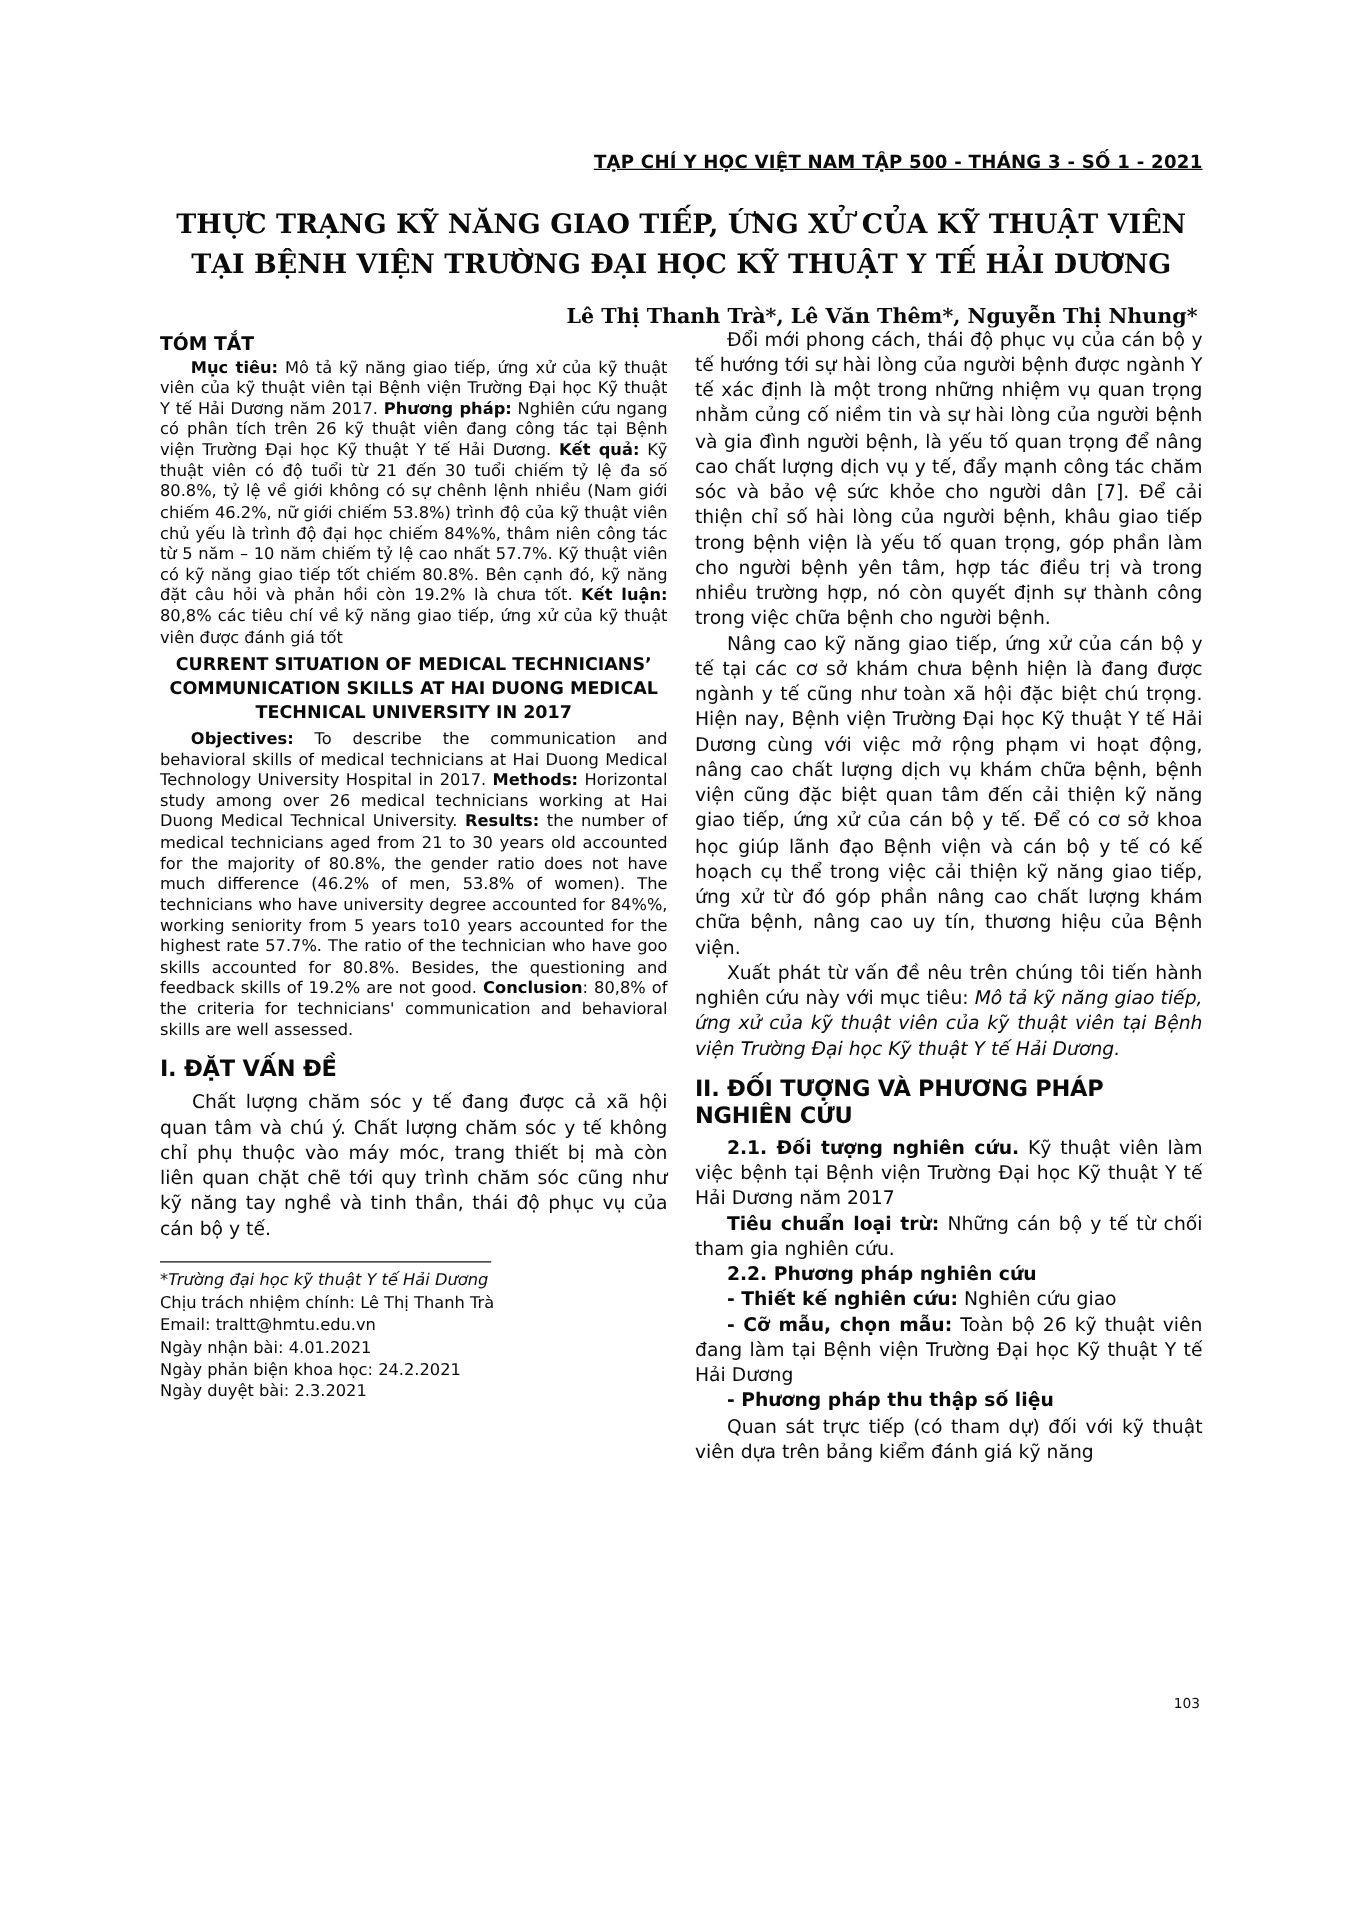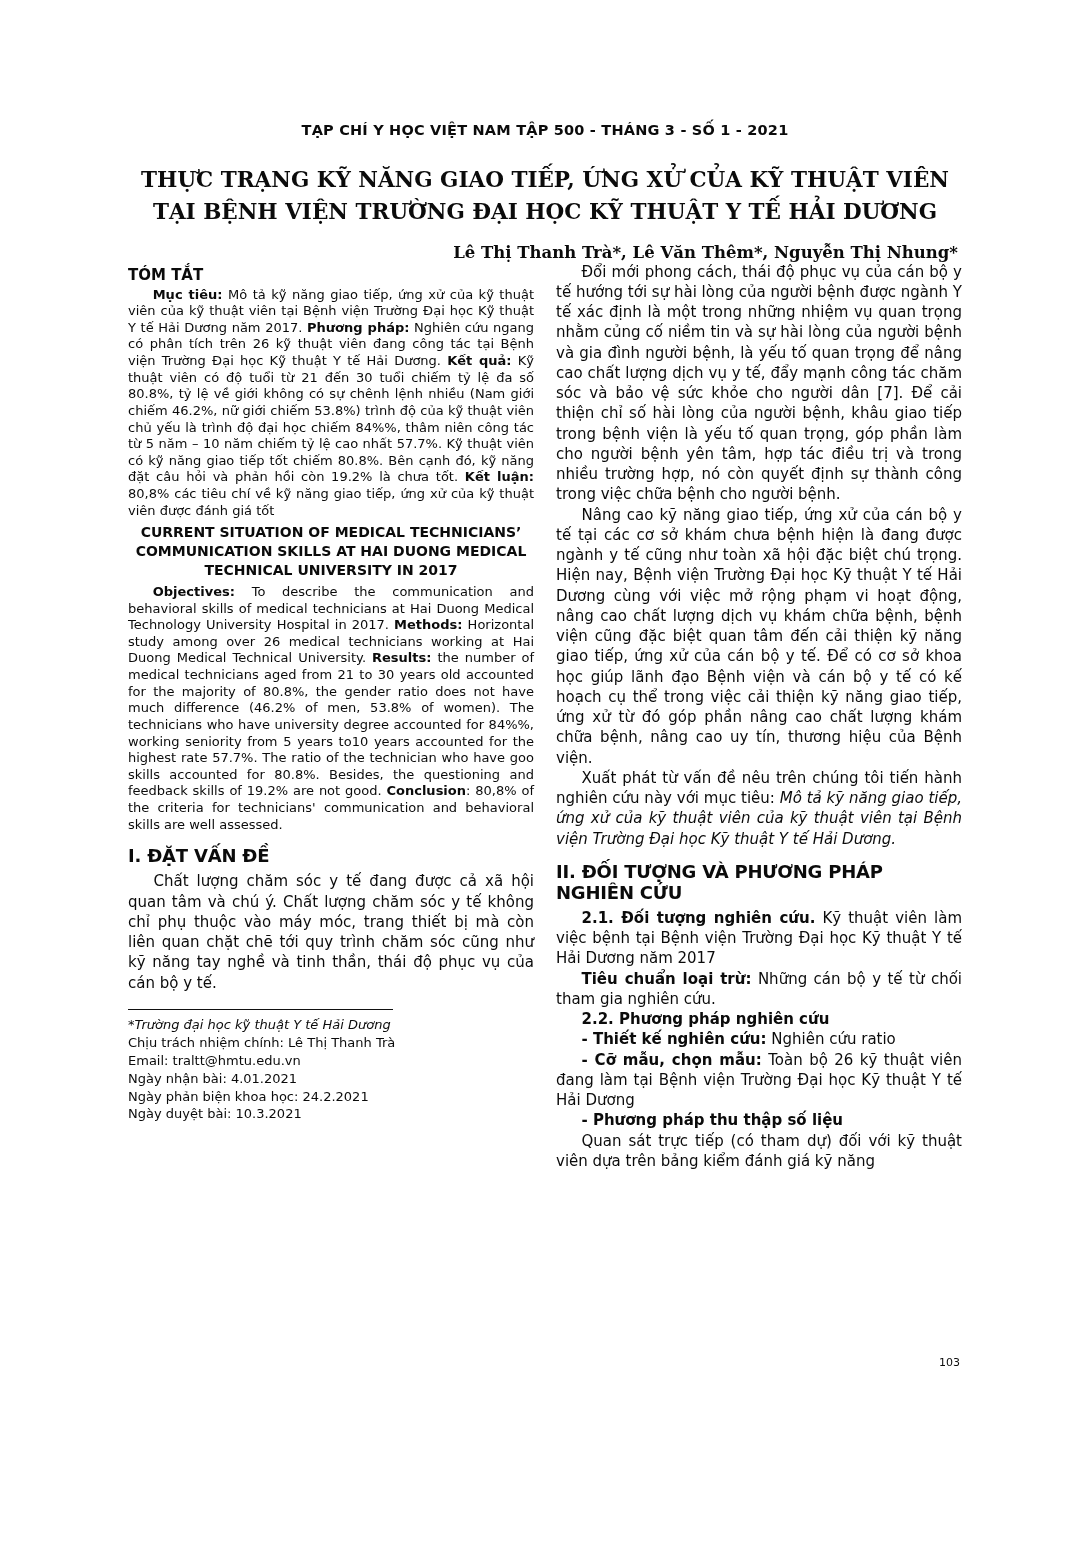--- a/index.html
+++ b/index.html
@@ -8,24 +8,25 @@
   .page {
     position: relative;
     width: 1090px;
     height: 1541px;
     margin: 0 auto;
     background: #ffffff;
     padding: 122px 128px 0 128px;
     overflow: hidden;
   }
   .running-header {
-    text-align: center;
+    text-align: right;
     font-weight: bold;
     font-size: 14.5px;
     letter-spacing: 0.2px;
+    text-decoration: underline;
   }
   .title {
     margin-top: 26px;
     text-align: center;
     font-family: "DejaVu Serif", "Liberation Serif", serif;
     font-weight: bold;
     font-size: 21.5px;
     line-height: 1.5;
   }
   .authors {
@@ -121,34 +122,34 @@
       <div class="h-section">I. ĐẶT VẤN ĐỀ</div>
       <p class="body">Chất lượng chăm sóc y tế đang được cả xã hội quan tâm và chú ý. Chất lượng chăm sóc y tế không chỉ phụ thuộc vào máy móc, trang thiết bị mà còn liên quan chặt chẽ tới quy trình chăm sóc cũng như kỹ năng tay nghề và tinh thần, thái độ phục vụ của cán bộ y tế.</p>
 
       <div class="footnote">
         <div class="footnote-rule"></div>
         <span class="fn-line fn-italic">*Trường đại học kỹ thuật Y tế Hải Dương</span>
         <span class="fn-line">Chịu trách nhiệm chính: Lê Thị Thanh Trà</span>
         <span class="fn-line">Email: traltt@hmtu.edu.vn</span>
         <span class="fn-line">Ngày nhận bài: 4.01.2021</span>
         <span class="fn-line">Ngày phản biện khoa học: 24.2.2021</span>
-        <span class="fn-line">Ngày duyệt bài: 10.3.2021</span>
+        <span class="fn-line">Ngày duyệt bài: 2.3.2021</span>
       </div>
     </div>
 
     <div class="col">
       <p class="body">Đổi mới phong cách, thái độ phục vụ của cán bộ y tế hướng tới sự hài lòng của người bệnh được ngành Y tế xác định là một trong những nhiệm vụ quan trọng nhằm củng cố niềm tin và sự hài lòng của người bệnh và gia đình người bệnh, là yếu tố quan trọng để nâng cao chất lượng dịch vụ y tế, đẩy mạnh công tác chăm sóc và bảo vệ sức khỏe cho người dân [7]. Để cải thiện chỉ số hài lòng của người bệnh, khâu giao tiếp trong bệnh viện là yếu tố quan trọng, góp phần làm cho người bệnh yên tâm, hợp tác điều trị và trong nhiều trường hợp, nó còn quyết định sự thành công trong việc chữa bệnh cho người bệnh.</p>
       <p class="body">Nâng cao kỹ năng giao tiếp, ứng xử của cán bộ y tế tại các cơ sở khám chưa bệnh hiện là đang được ngành y tế cũng như toàn xã hội đặc biệt chú trọng. Hiện nay, Bệnh viện Trường Đại học Kỹ thuật Y tế Hải Dương cùng với việc mở rộng phạm vi hoạt động, nâng cao chất lượng dịch vụ khám chữa bệnh, bệnh viện cũng đặc biệt quan tâm đến cải thiện kỹ năng giao tiếp, ứng xử của cán bộ y tế. Để có cơ sở khoa học giúp lãnh đạo Bệnh viện và cán bộ y tế có kế hoạch cụ thể trong việc cải thiện kỹ năng giao tiếp, ứng xử từ đó góp phần nâng cao chất lượng khám chữa bệnh, nâng cao uy tín, thương hiệu của Bệnh viện.</p>
       <p class="body"><span>Xuất phát từ vấn đề nêu trên chúng tôi tiến hành nghiên cứu này với mục tiêu: </span><span style="font-style: italic;">Mô tả kỹ năng giao tiếp, ứng xử của kỹ thuật viên của kỹ thuật viên tại Bệnh viện Trường Đại học Kỹ thuật Y tế Hải Dương.</span></p>
 
       <div class="h-section">II. ĐỐI TƯỢNG VÀ PHƯƠNG PHÁP NGHIÊN CỨU</div>
       <p class="body"><span style="font-weight: bold;">2.1. Đối tượng nghiên cứu.</span><span> Kỹ thuật viên làm việc bệnh tại Bệnh viện Trường Đại học Kỹ thuật Y tế Hải Dương năm 2017</span></p>
       <p class="body"><span style="font-weight: bold; ">Tiêu chuẩn loại trừ:</span><span> Những cán bộ y tế từ chối tham gia nghiên cứu.</span></p>
       <p class="body"><span style="font-weight: bold;">2.2. Phương pháp nghiên cứu</span></p>
-      <p class="body"><span style="font-weight: bold;">- Thiết kế nghiên cứu:</span><span> Nghiên cứu ratio</span></p>
+      <p class="body"><span style="font-weight: bold;">- Thiết kế nghiên cứu:</span><span> Nghiên cứu giao</span></p>
       <p class="body"><span style="font-weight: bold;">- Cỡ mẫu, chọn mẫu:</span><span> Toàn bộ 26 kỹ thuật viên đang làm tại Bệnh viện Trường Đại học Kỹ thuật Y tế Hải Dương</span></p>
       <p class="body"><span style="font-weight: bold;">- Phương pháp thu thập số liệu</span></p>
       <p class="body"><span>Quan sát trực tiếp (có tham dự) đối với kỹ thuật viên dựa trên bảng kiểm đánh giá kỹ năng</span></p>
     </div>
 
   </div>
 
   <div class="page-number">103</div>
 
 </div>

